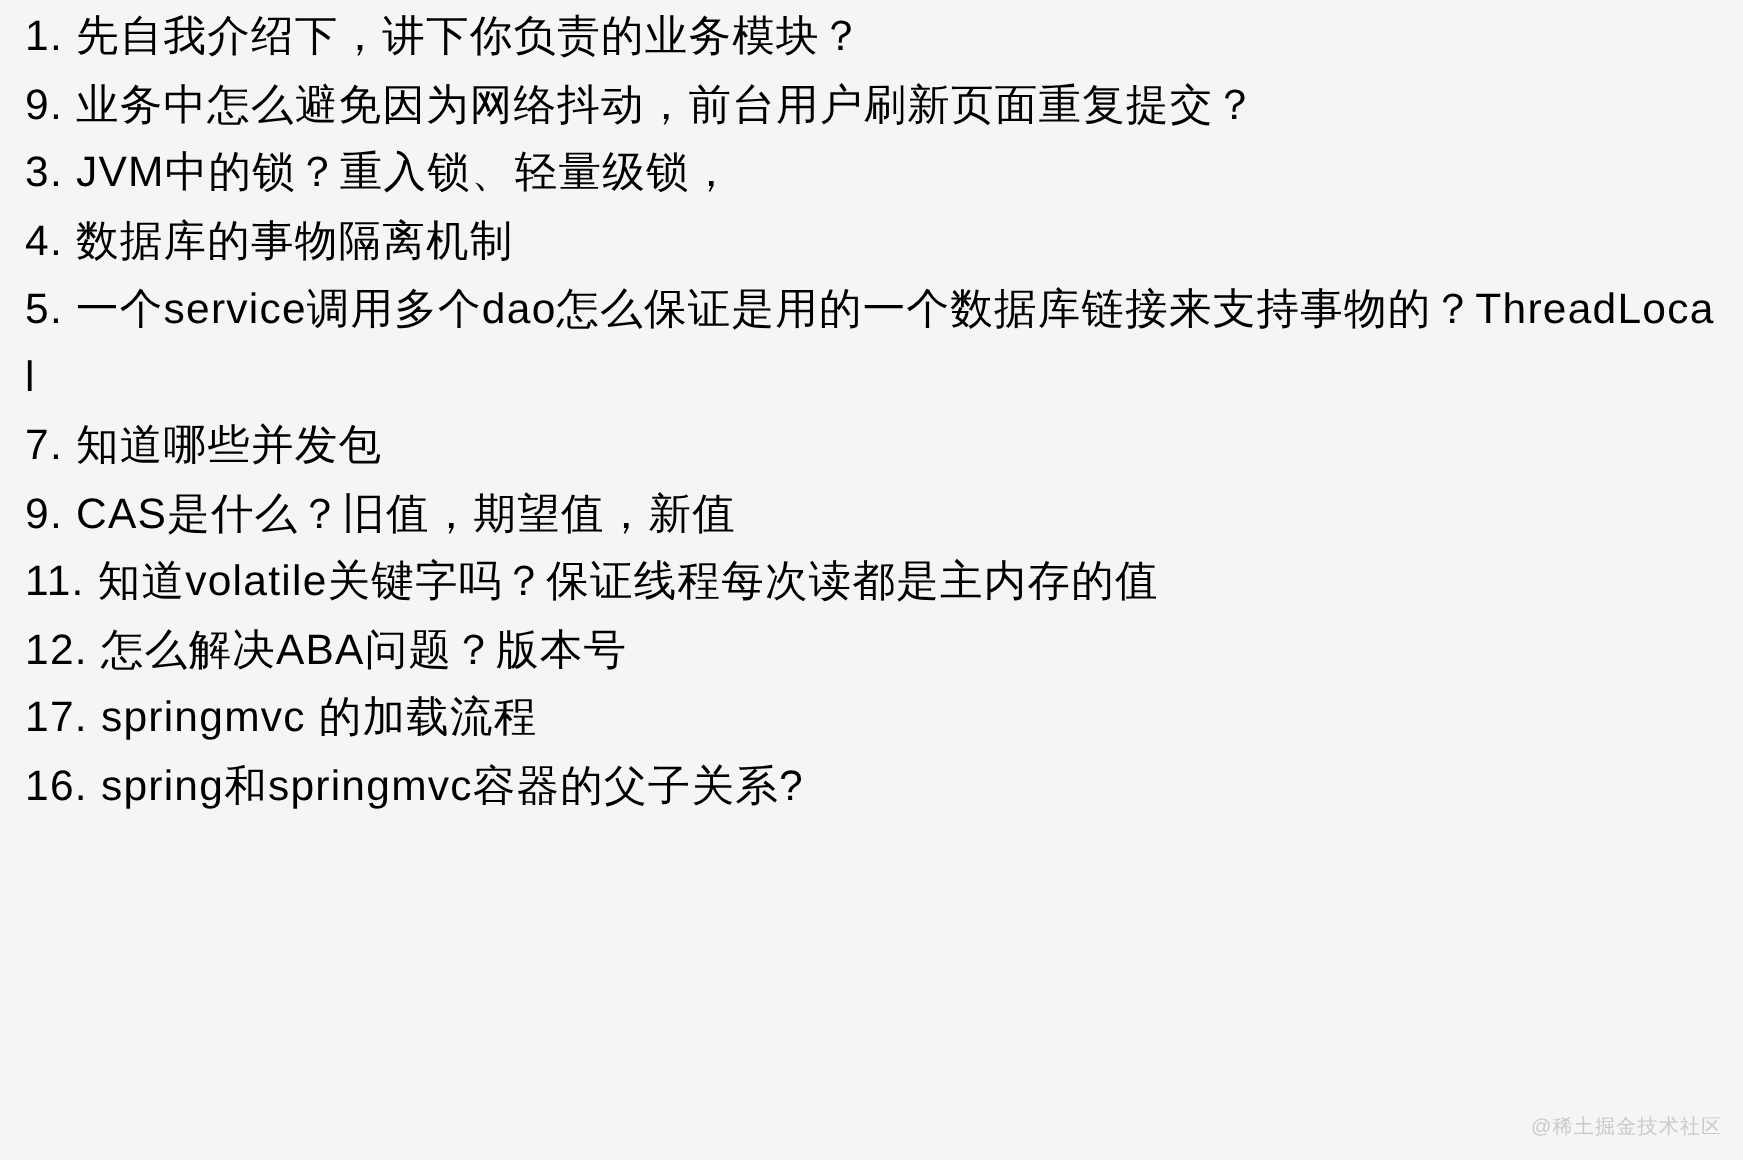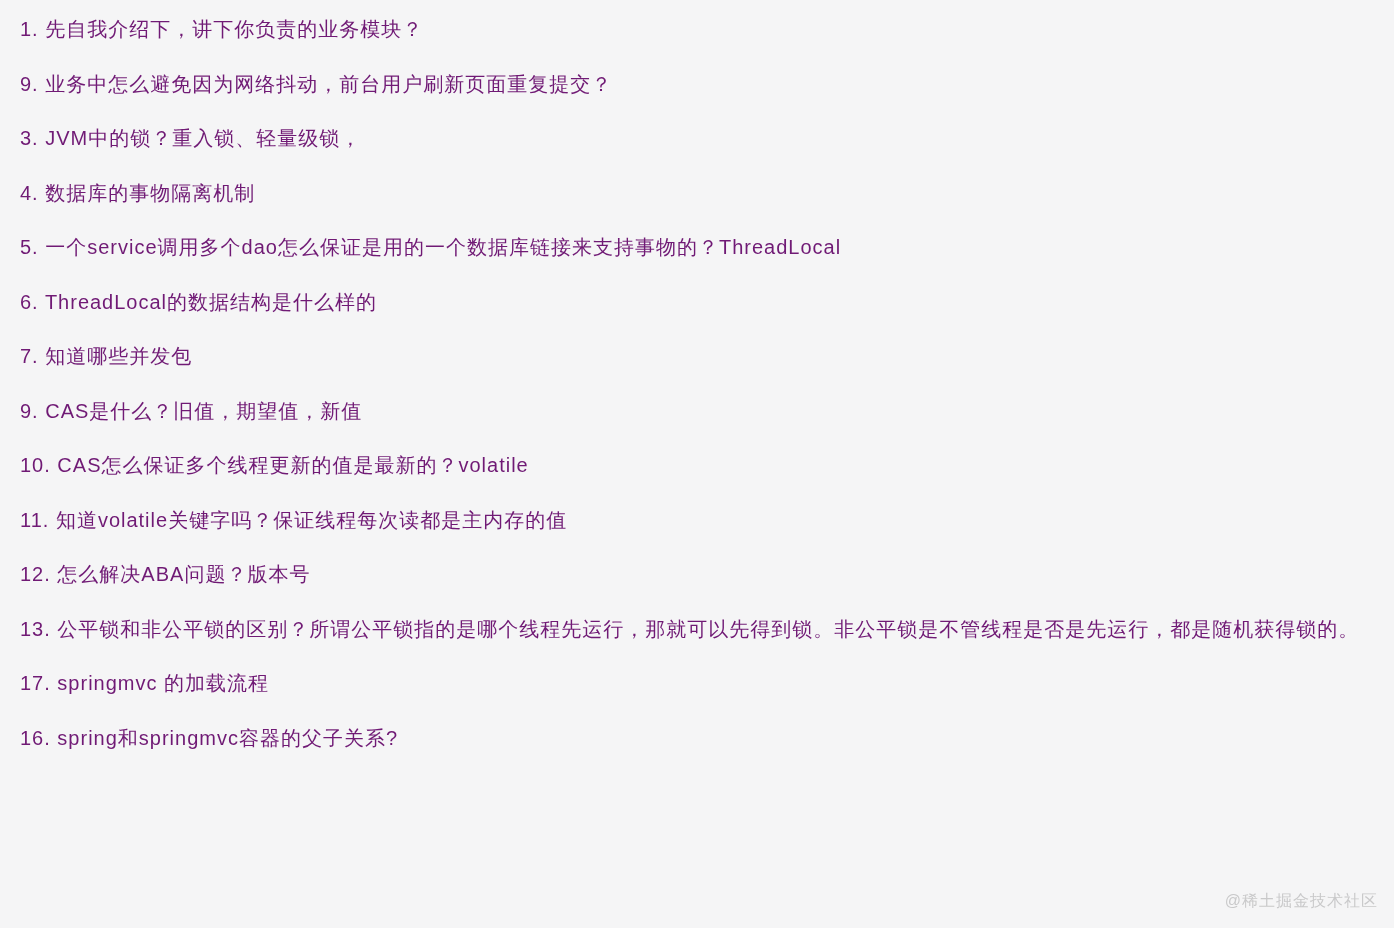--- a/index.html
+++ b/index.html
@@ -14,24 +14,24 @@
     position: relative;
     font-family: "Liberation Sans", "DejaVu Sans", sans-serif;
   }
   .question-list {
     padding: 2px 16px 0 20px;
     box-sizing: border-box;
     width: 1394px;
   }
   .question {
     margin: 0;
-    font-size: 20px;
+    font-size: 34px;
     line-height: 54.5px;
     letter-spacing: 1px;
-    color: #701a75;
+    color: #000000;
     font-weight: 400;
     word-break: break-all;
   }
   .watermark {
     position: absolute;
     right: 16px;
     bottom: 16px;
     font-size: 16px;
     letter-spacing: 1px;
     color: #c9c9ca;
@@ -40,24 +40,21 @@
 </style>
 </head>
 <body>
 
 <div class="question-list">
   <p class="question">1. 先自我介绍下，讲下你负责的业务模块？</p>
   <p class="question">9. 业务中怎么避免因为网络抖动，前台用户刷新页面重复提交？</p>
   <p class="question">3. JVM中的锁？重入锁、轻量级锁，</p>
   <p class="question">4. 数据库的事物隔离机制</p>
   <p class="question">5. 一个service调用多个dao怎么保证是用的一个数据库链接来支持事物的？ThreadLocal</p>
-  <p class="question">6. ThreadLocal的数据结构是什么样的</p>
   <p class="question">7. 知道哪些并发包</p>
   <p class="question">9. CAS是什么？旧值，期望值，新值</p>
-  <p class="question">10. CAS怎么保证多个线程更新的值是最新的？volatile</p>
   <p class="question">11. 知道volatile关键字吗？保证线程每次读都是主内存的值</p>
   <p class="question">12. 怎么解决ABA问题？版本号</p>
-  <p class="question">13. 公平锁和非公平锁的区别？所谓公平锁指的是哪个线程先运行，那就可以先得到锁。非公平锁是不管线程是否是先运行，都是随机获得锁的。</p>
   <p class="question">17. springmvc 的加载流程</p>
   <p class="question">16. spring和springmvc容器的父子关系?</p>
 </div>
 
 <div class="watermark">@稀土掘金技术社区</div>
 
 </body></html>

